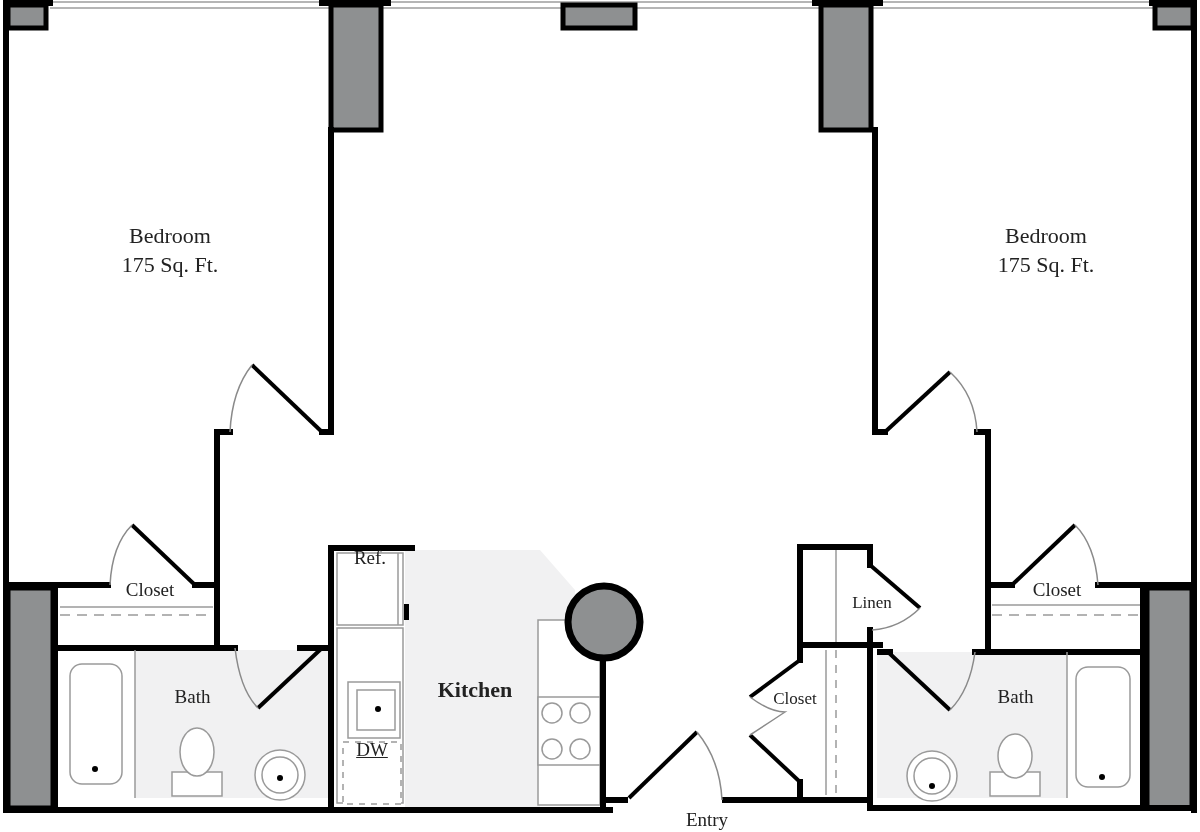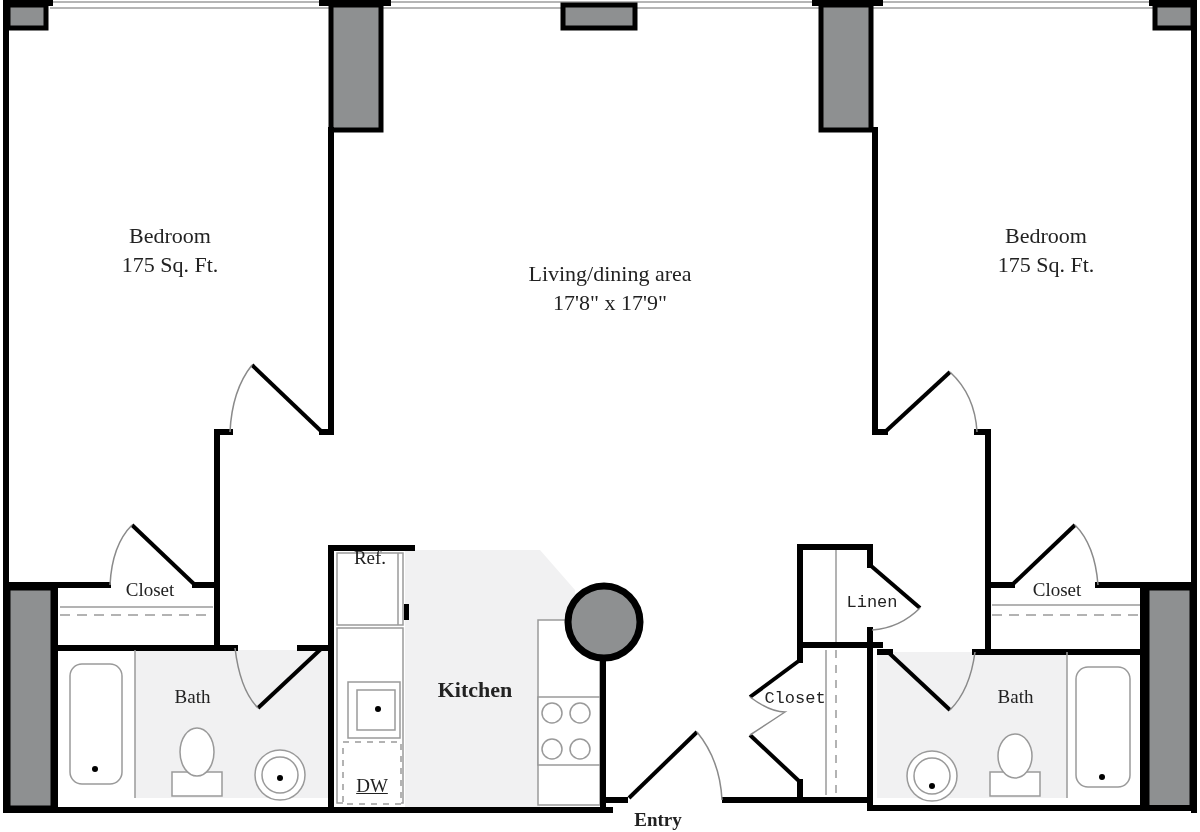--- a/index.html
+++ b/index.html
@@ -8,21 +8,21 @@
   .label {
     position: absolute;
     font-family: "Liberation Serif", "DejaVu Serif", serif;
     color: #222222;
     text-align: center;
     white-space: nowrap;
     line-height: 1.3;
   }
   .lg { font-size: 22px; }
   .md { font-size: 19px; }
-  .sm { font-size: 17px; font-family: Liberation Mono, monospace; }
+  .sm { font-size: 17px; }
 </style>
 </head>
 <body>
 
 <div id="plan">
   <svg width="1200" height="832" viewBox="0 0 1200 832" xmlns="http://www.w3.org/2000/svg">
 
     <g fill="#f1f1f2" stroke="none">
       <rect x="135" y="650" width="195" height="148"></rect>
       <rect x="405" y="550" width="135" height="258"></rect>
@@ -180,24 +180,20 @@
   <div class="label lg" style="left:100px; top:222px; width:140px;">
     <div>Bedroom</div>
     <div>175 Sq. Ft.</div>
   </div>
 
   <div class="label lg" style="left:976px; top:222px; width:140px;">
     <div>Bedroom</div>
     <div>175 Sq. Ft.</div>
   </div>
 
-  <div class="label lg" style="left:490px; top:260px; width:240px;">
-    <div>Living/dining area</div>
-    <div>17'8" x 17'9"</div>
-  </div>
 
   <div class="label lg" style="left:415px; top:676px; width:120px;font-weight:bold;">
     <div>Kitchen</div>
   </div>
 
   <div class="label md" style="left:155px; top:685px; width:75px;">
     <div>Bath</div>
   </div>
 
   <div class="label md" style="left:978px; top:685px; width:75px;">
@@ -213,24 +209,24 @@
   </div>
 
   <div class="label sm" style="left:757px; top:688px; width:76px;">
     <div>Closet</div>
   </div>
 
   <div class="label sm" style="left:838px; top:592px; width:68px;">
     <div>Linen</div>
   </div>
 
-  <div class="label md" style="left:620px; top:808px; width:76px;font-weight:bold;">
+  <div class="label md" style="left:669px; top:808px; width:76px;">
     <div>Entry</div>
   </div>
 
   <div class="label md" style="left:340px; top:546px; width:60px;">
     <div>Ref.</div>
   </div>
 
-  <div class="label md" style="left:343px; top:774px; width:58px;text-decoration:underline;">
+  <div class="label md" style="left:343px; top:738px; width:58px;text-decoration:underline;">
     <div>DW</div>
   </div>
 </div>
 
 </body></html>

